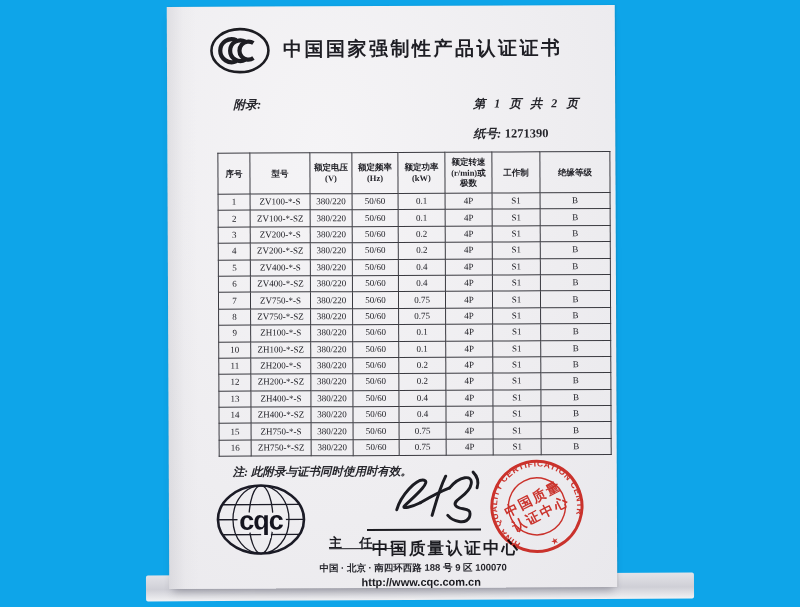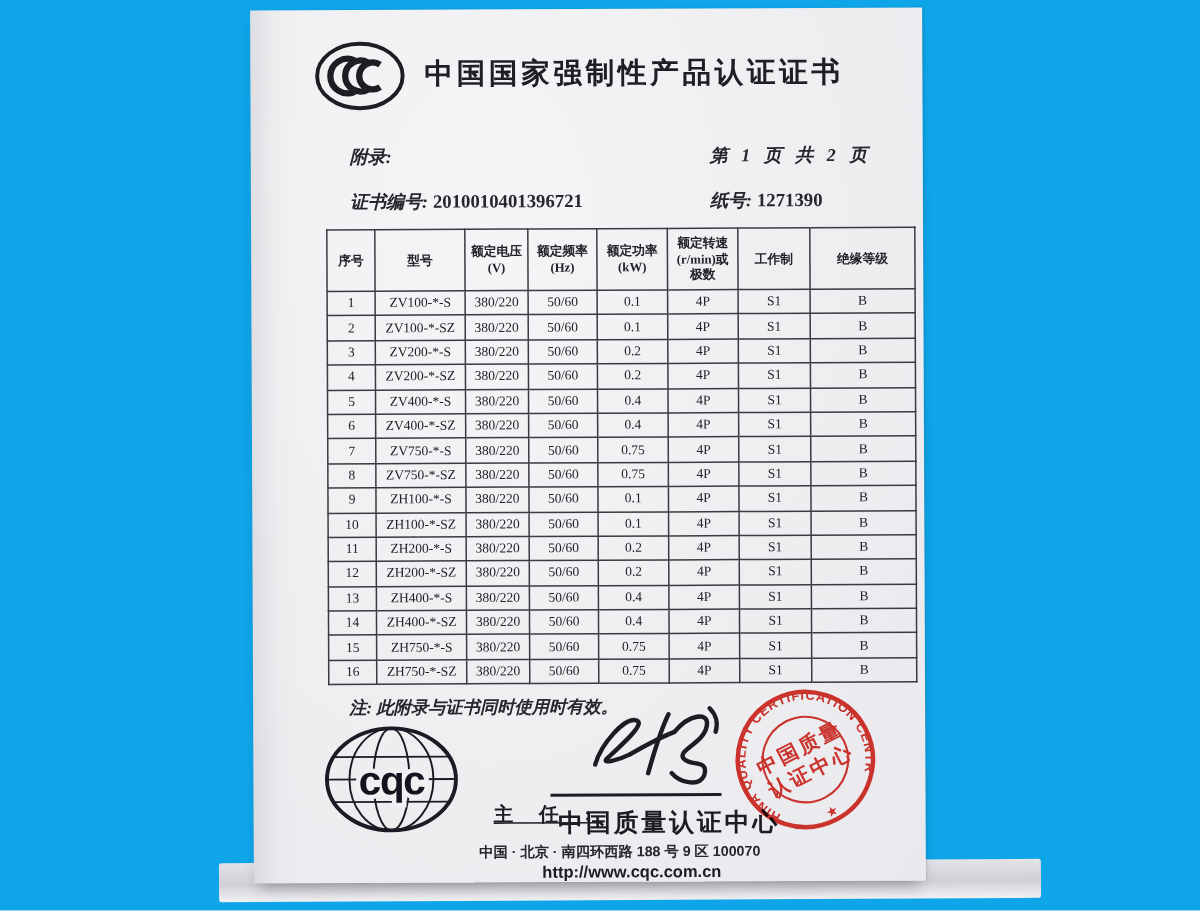--- a/index.html
+++ b/index.html
@@ -49,24 +49,20 @@
         <path d="M36.5,15.0 A10.3,10.3 0 1 0 36.5,33.0"></path>
         <path d="M44.5,16.5 A9.0,9.0 0 1 0 44.5,31.5"></path>
       </g>
     </svg>
 
     <div class="abs title" style="left:116px;top:30px;">中国国家强制性产品认证证书</div>
 
     <div class="abs meta cn-label" style="left:66px;top:90px;">附录:</div>
     <div class="abs meta cn-label" style="left:306px;top:90px;letter-spacing:3px;">第 1 页 共 2 页</div>
 
-    <div class="abs meta" style="left:66px;top:120px;">
-      <span class="cn-label">证书编号:</span>
-      <span class="num" style="font-size:12.5px;">2010010401396721</span>
-    </div>
     <div class="abs meta" style="left:306px;top:120px;">
       <span class="cn-label">纸号:</span>
       <span class="num" style="font-size:12.5px;">1271390</span>
     </div>
 
     <table class="spec abs" style="left:50px;top:146px;">
       <colgroup>
           <col style="width: 32px;">
           <col style="width: 60px;">
           <col style="width: 42px;">

